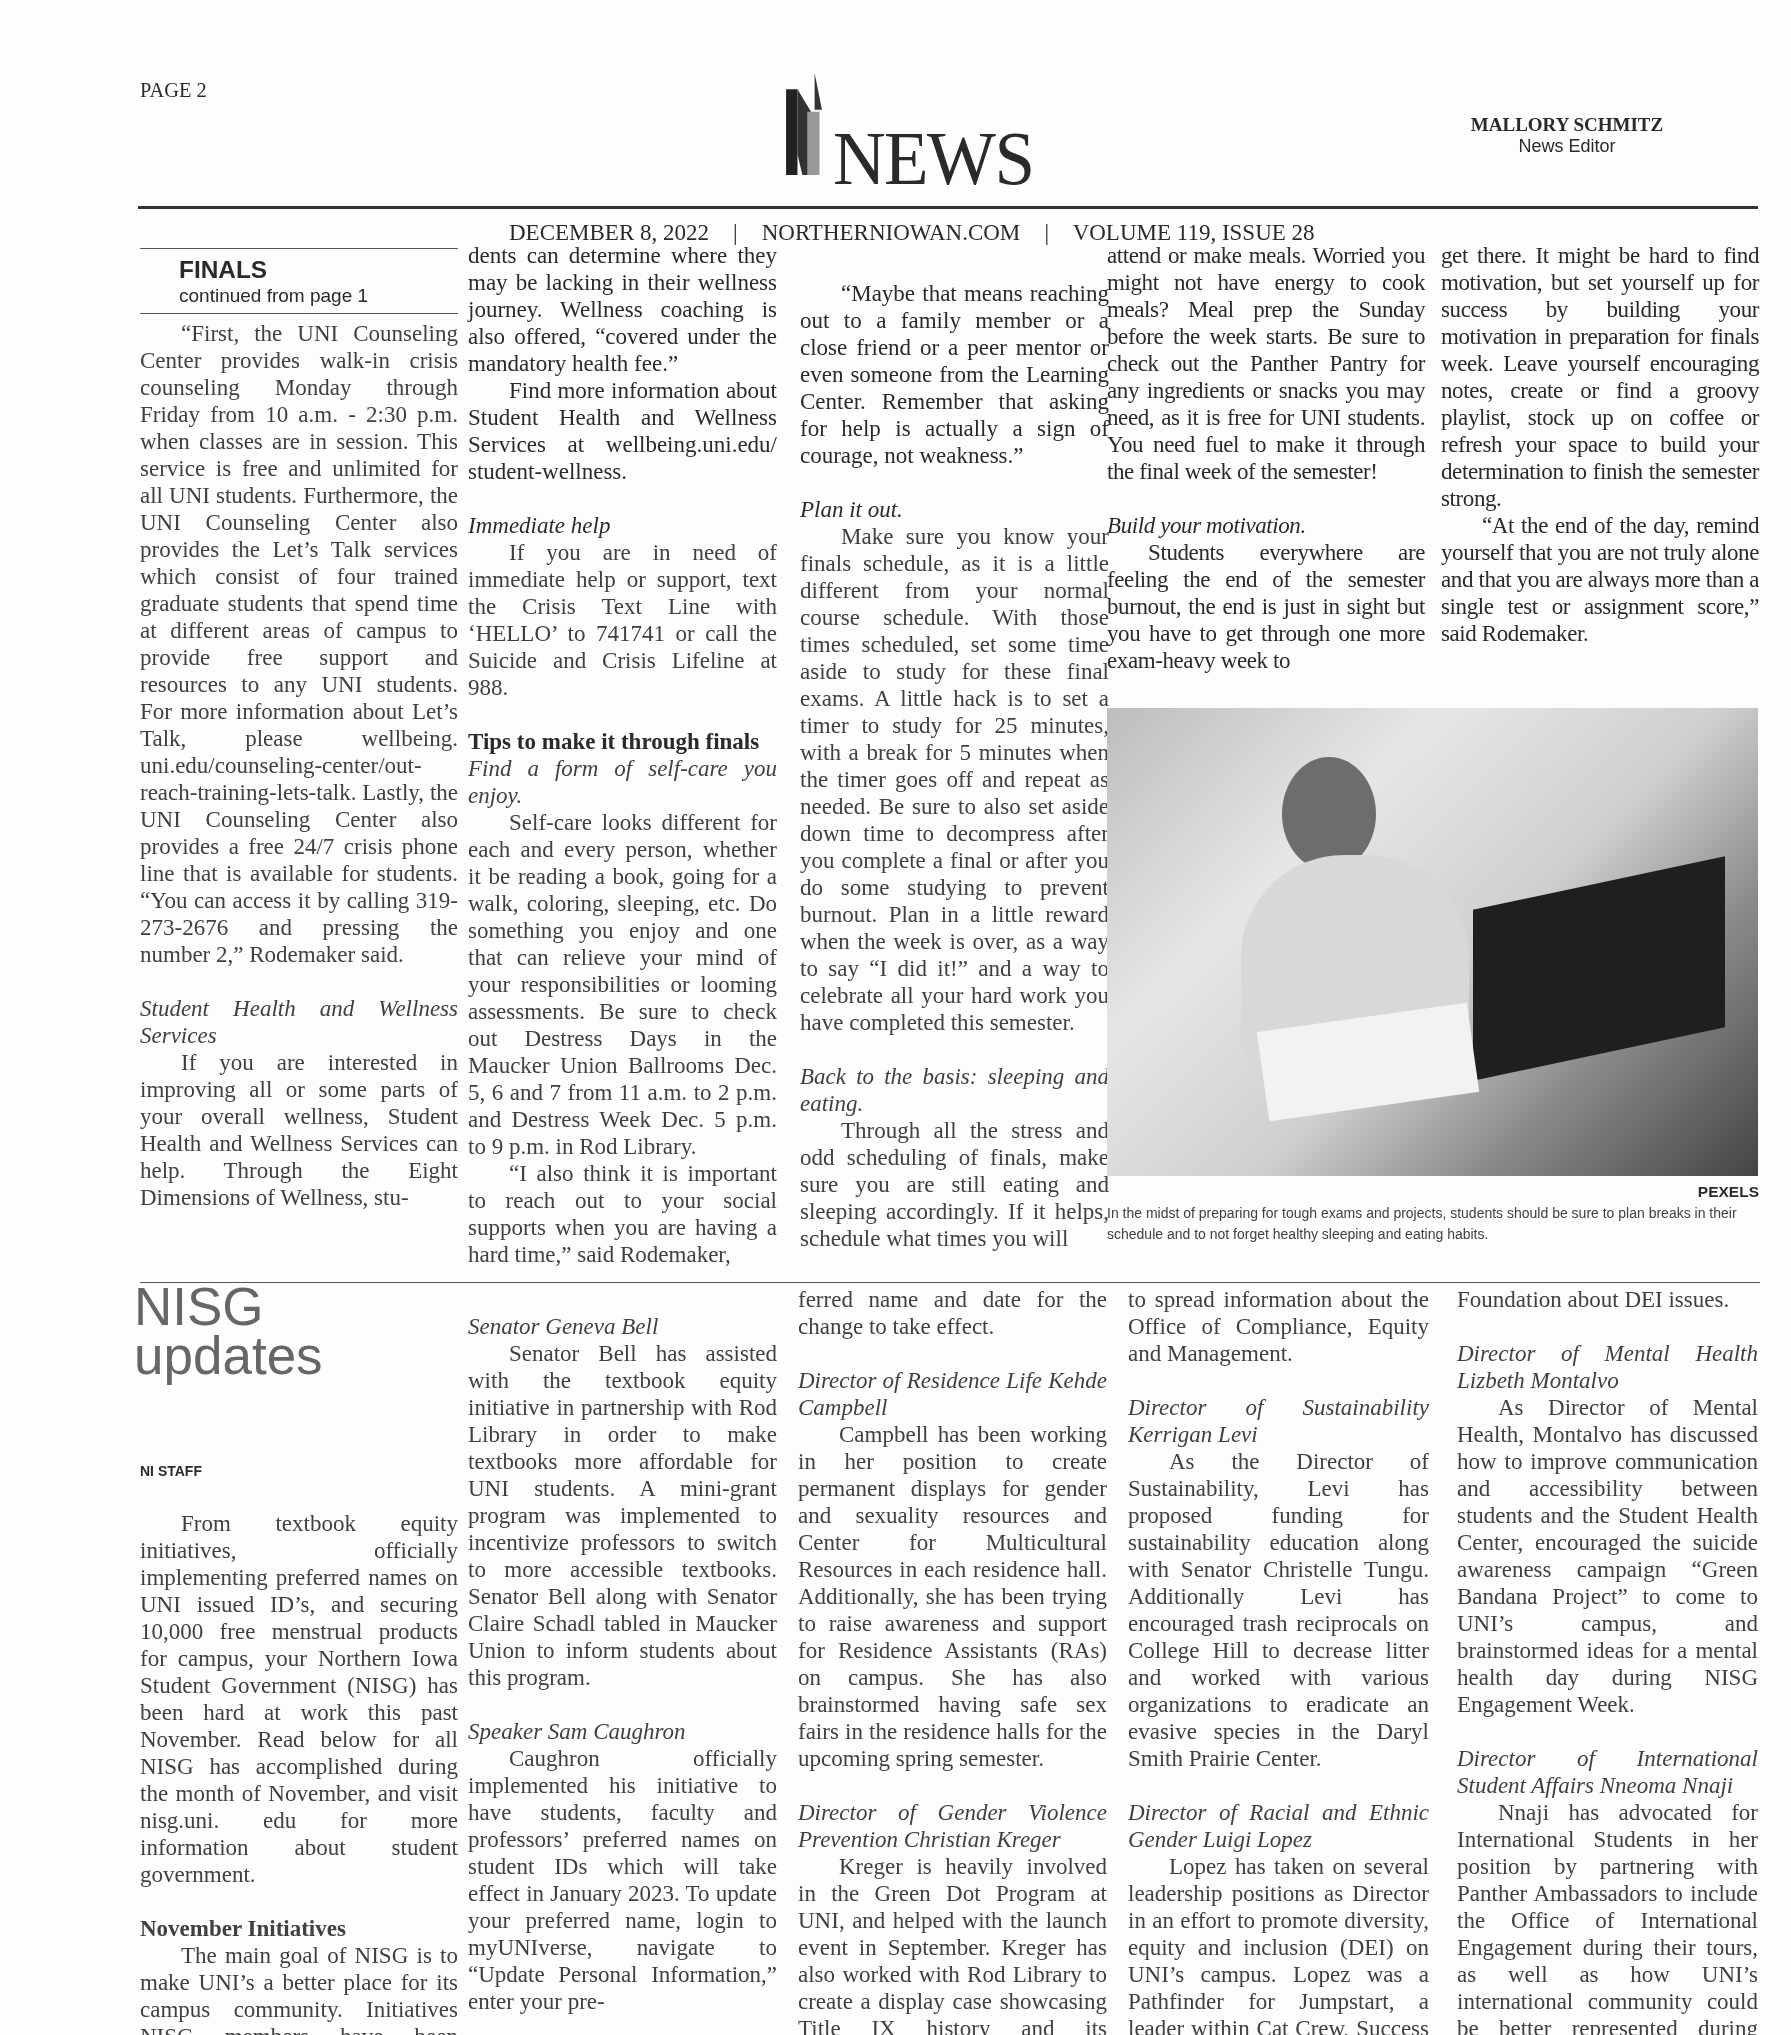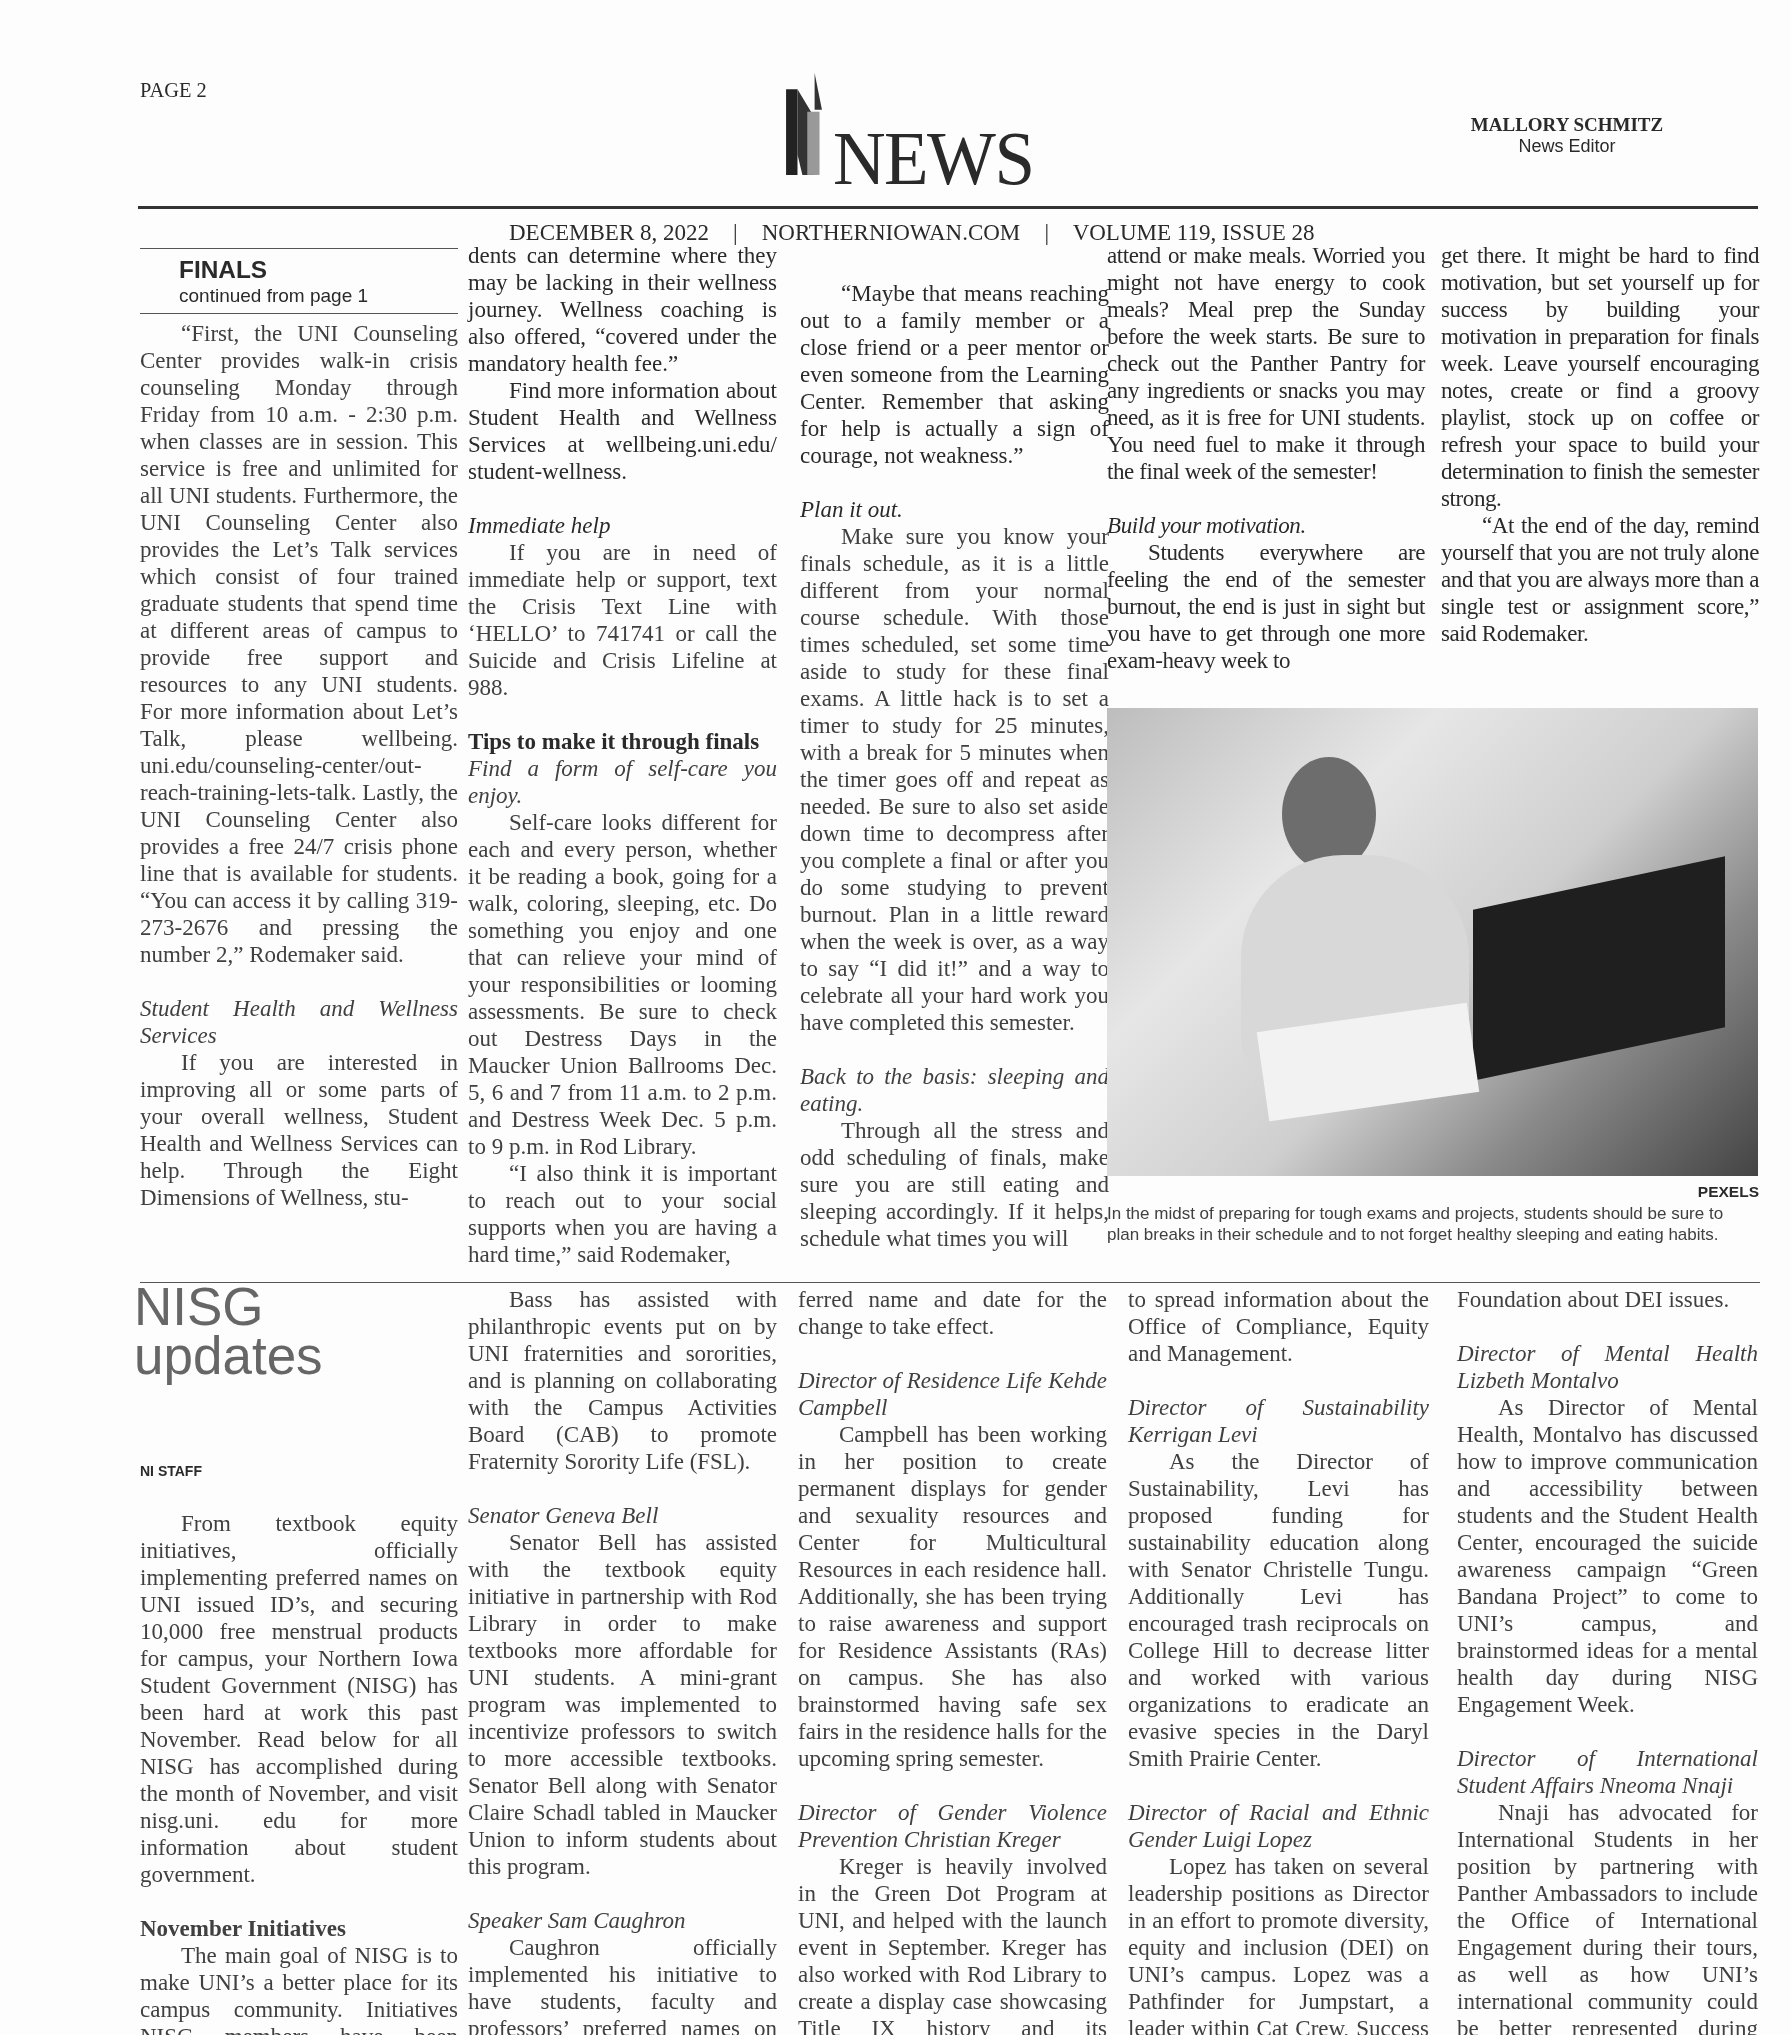--- a/index.html
+++ b/index.html
@@ -123,39 +123,38 @@
   <p>“At the end of the day, remind yourself that you are not truly alone and that you are always more than a single test or assignment score,” said Rodemaker.</p>
 </div>
 
 <div class="abs" style="left:1107px;top:708px;width:651px;height:468px;background:linear-gradient(135deg,#bdbdbd 0%,#e6e6e6 30%,#cfcfcf 55%,#8a8a8a 75%,#444 100%);overflow:hidden;">
   <div style="position:absolute;left:175px;top:49px;width:94px;height:114px;border-radius:50%;background:#6d6d6d;"></div>
   <div style="position:absolute;left:134px;top:147px;width:228px;height:228px;border-radius:45% 45% 20% 20%;background:#d8d8d8;"></div>
   <div style="position:absolute;left:366px;top:175px;width:252px;height:171px;background:#1f1f1f;transform:skewY(-12deg);"></div>
   <div style="position:absolute;left:155px;top:309px;width:212px;height:90px;background:#f2f2f2;transform:rotate(-8deg);"></div>
 </div>
 <div class="abs sans" style="left:1669px;top:1183px;width:90px;text-align:right;font-size:15.5px;font-weight:bold;">PEXELS</div>
-<div class="abs sans light" style="left:1107px;top:1203px;width:651px;font-size:17px;line-height:21px;">In the midst of preparing for tough exams and projects, students should be sure to plan breaks in their schedule and to not forget healthy sleeping and eating habits.</div>
+<div class="abs sans light" style="left:1107px;top:1203px;width:651px;font-size:14px;line-height:21px;">In the midst of preparing for tough exams and projects, students should be sure to plan breaks in their schedule and to not forget healthy sleeping and eating habits.</div>
 
 <div class="abs thin-rule" style="left:140px;top:1282px;width:1620px;height:0.8px;"></div>
 
 <div class="abs sans" style="left:134px;top:1282px;width:326px;font-size:53px;line-height:49px;color:#666;">
   <div>NISG</div>
   <div>updates</div>
 </div>
 <div class="abs sans" style="left:140px;top:1463px;width:318px;text-align:left;font-size:14px;font-weight:bold;">NI STAFF</div>
 
 <div class="abs body-text light" style="left:140px;top:1510px;width:318px;">
   <p>From textbook equity initiatives, officially implementing preferred names on UNI issued ID’s, and securing 10,000 free menstrual products for campus, your Northern Iowa Student Government (NISG) has been hard at work this past November. Read below for all NISG has accomplished during the month of November, and visit nisg.uni. edu for more information about student government.</p>
   <p class="bold-head">November Initiatives</p>
   <p>The main goal of NISG is to make UNI’s a better place for its campus community. Initiatives NISG members have been working on this semester are elaborated below.</p>
 
 </div>
 
 <div class="abs body-text light" style="left:468px;top:1286px;width:309px;">
-  <p>Bass has assisted with philanthropic events put on by UNI fraternities and sororities, and is planning on collaborating with the Campus Activities Board (CAB) to promote Fraternity Sorority Life (FSL).</p>
   <p class="sub">Senator Geneva Bell</p>
   <p>Senator Bell has assisted with the textbook equity initiative in partnership with Rod Library in order to make textbooks more affordable for UNI students. A mini-grant program was implemented to incentivize professors to switch to more accessible textbooks. Senator Bell along with Senator Claire Schadl tabled in Maucker Union to inform students about this program.</p>
   <p class="sub">Speaker Sam Caughron</p>
   <p>Caughron officially implemented his initiative to have students, faculty and professors’ preferred names on student IDs which will take effect in January 2023. To update your preferred name, login to myUNIverse, navigate to “Update Personal Information,” enter your pre-</p>
 </div>
 
 <div class="abs body-text light" style="left:798px;top:1286px;width:309px;">
   <p class="noindent">ferred name and date for the change to take effect.</p>
   <p class="sub">Director of Residence Life Kehde Campbell</p>
   <p>Campbell has been working in her position to create permanent displays for gender and sexuality resources and Center for Multicultural Resources in each residence hall. Additionally, she has been trying to raise awareness and support for Residence Assistants (RAs) on campus. She has also brainstormed having safe sex fairs in the residence halls for the upcoming spring semester.</p>

